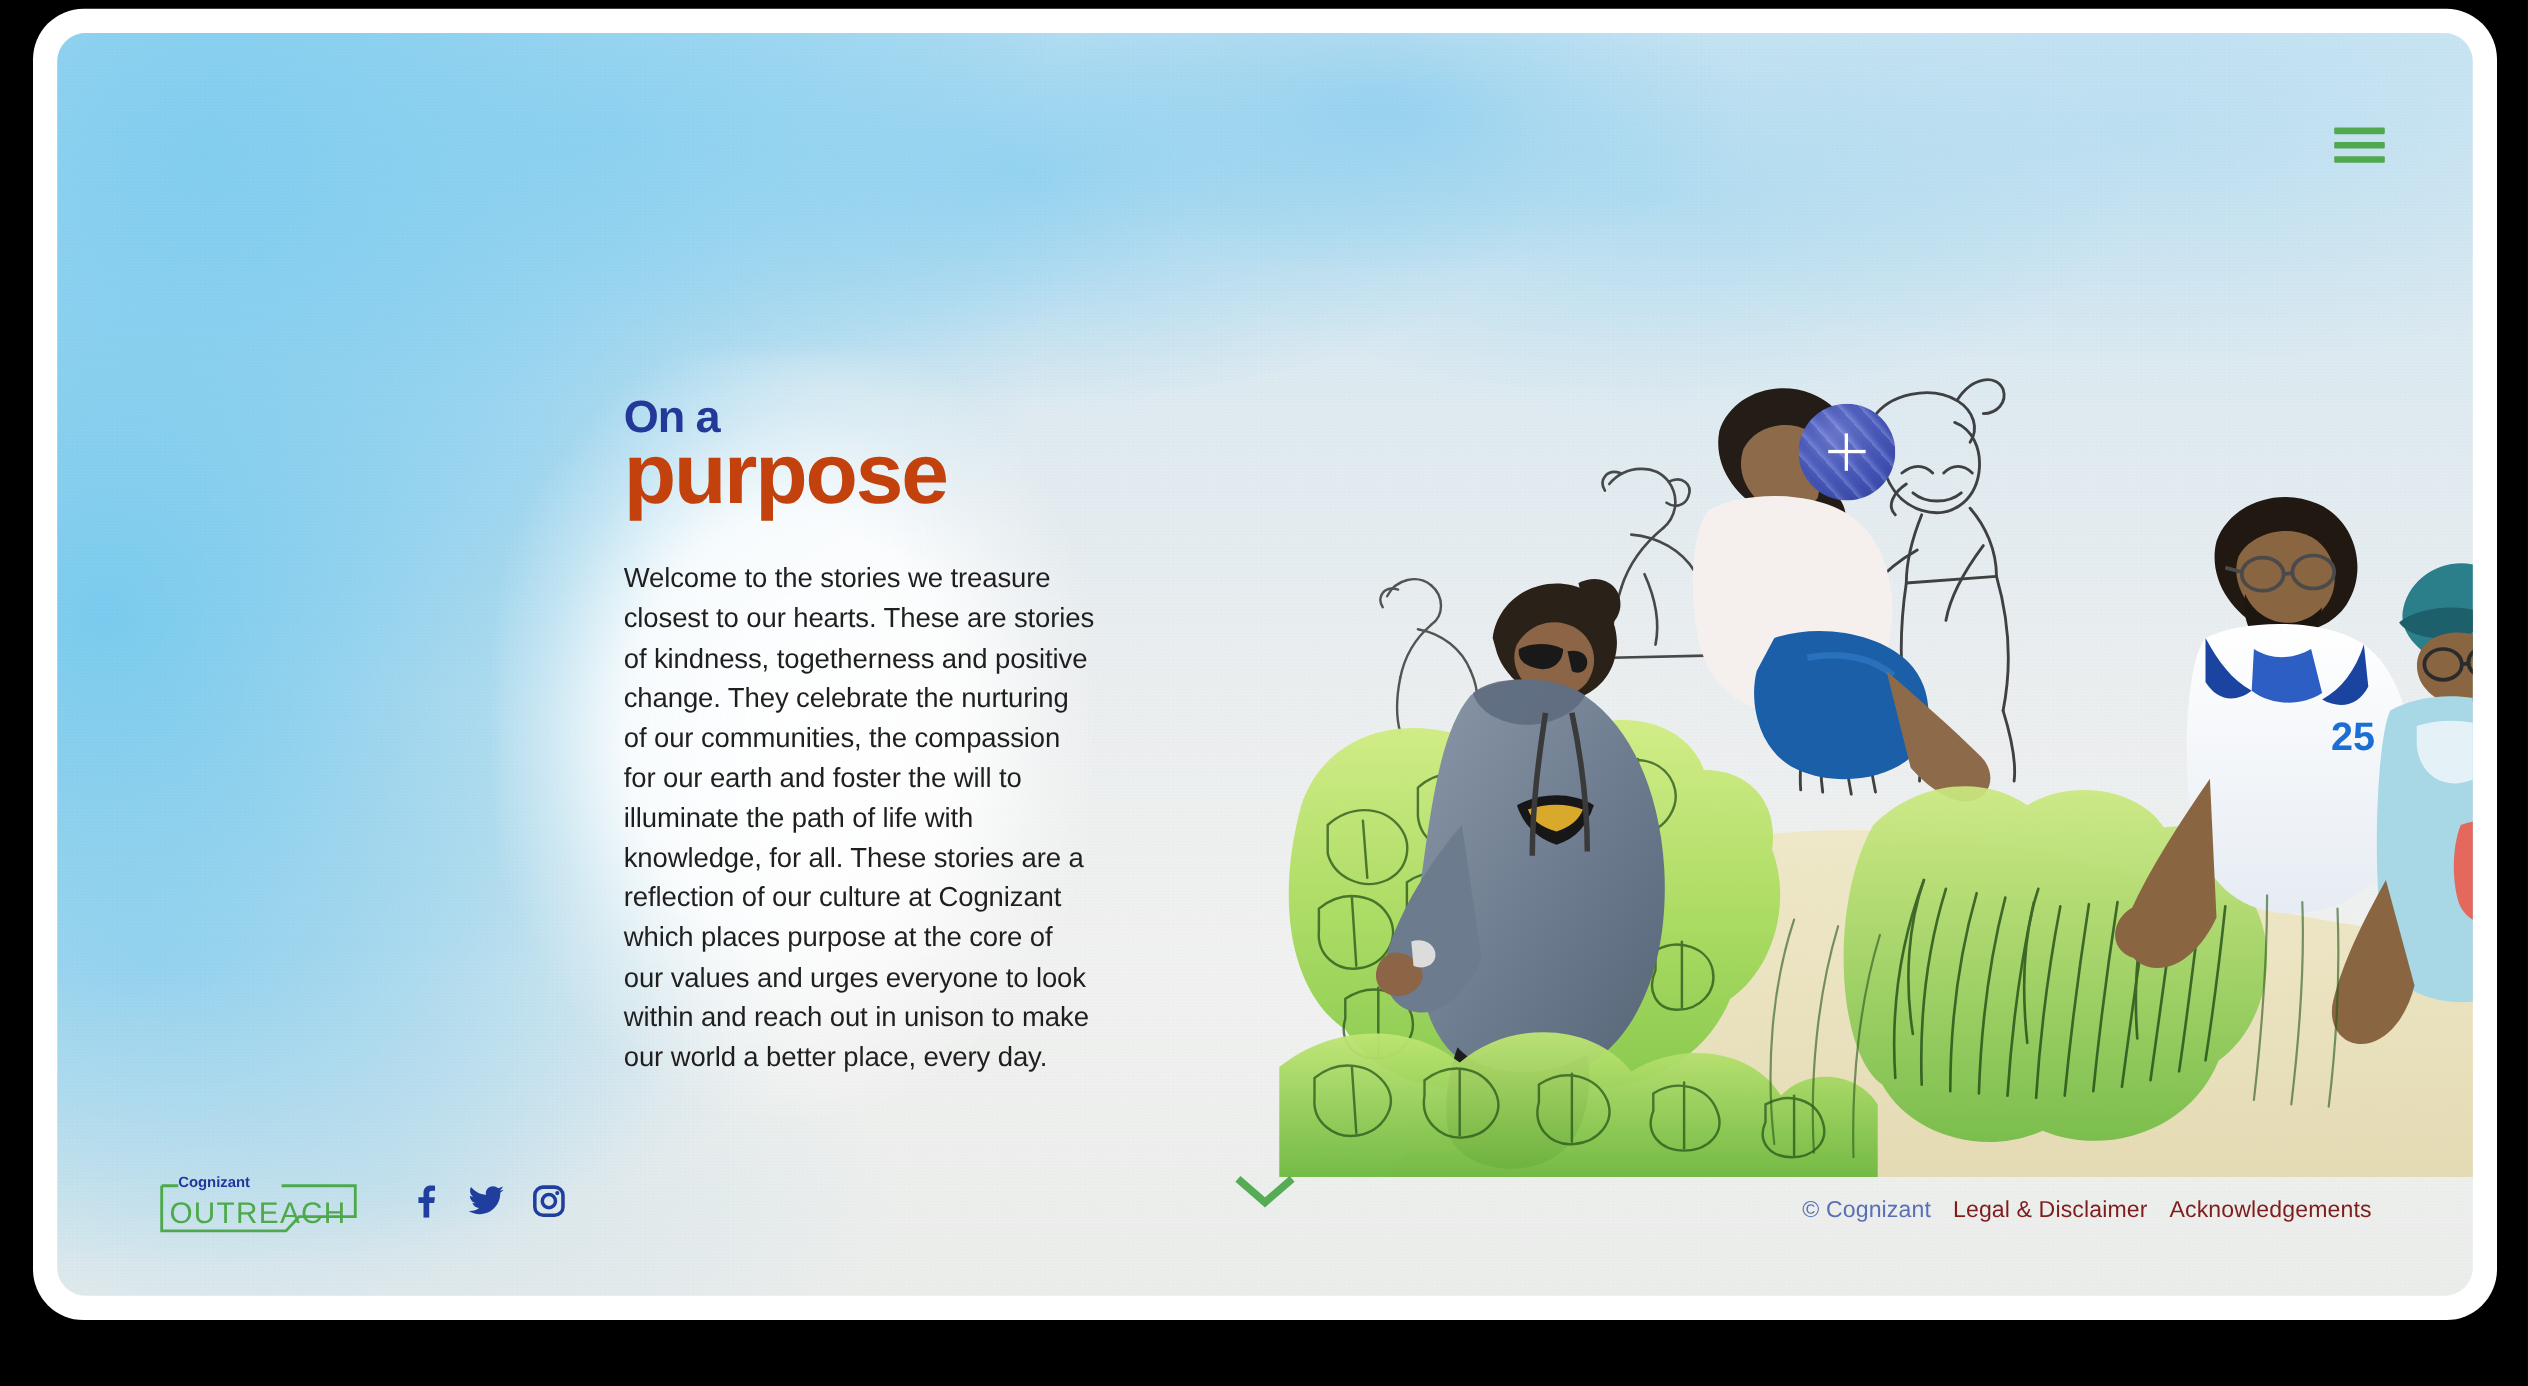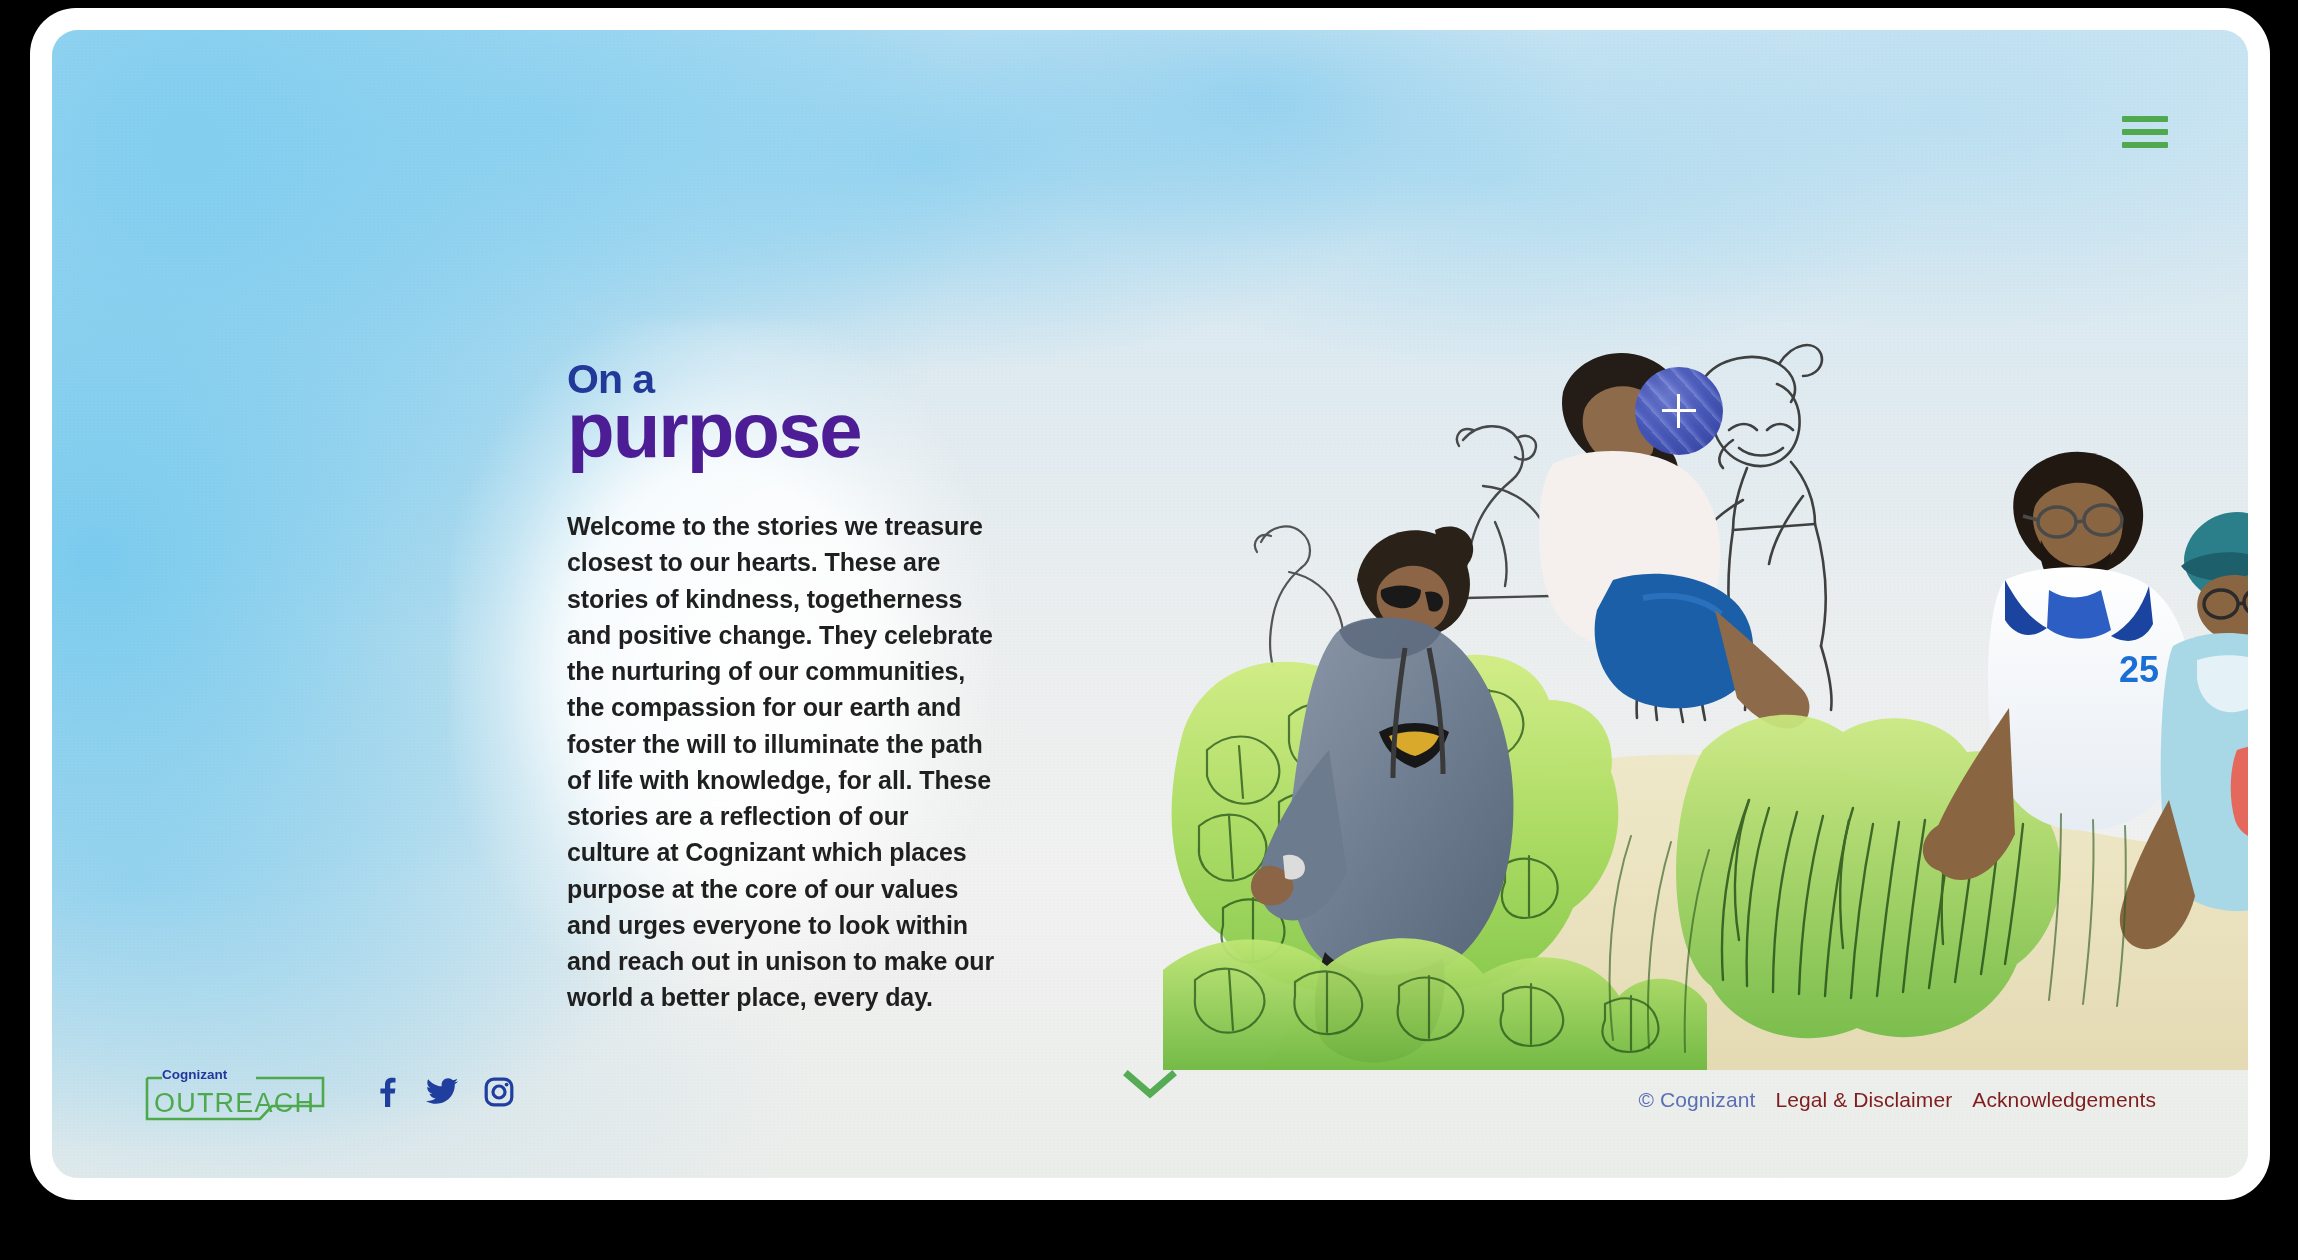--- a/index.html
+++ b/index.html
@@ -109,30 +109,29 @@
     font-size: 41px;
     font-weight: 700;
     letter-spacing: -1px;
     color: #23399a;
   }
   .hero-title .line-2 {
     display: block;
     font-size: 78px;
     font-weight: 700;
     letter-spacing: -2px;
-    color: #4c1d95;
+    color: #c2410c;
     margin-top: -6px;
   }
   .hero-body {
     margin-top: 40px;
     font-size: 25px;
     line-height: 1.45;
     color: #1f1f1f;
     letter-spacing: -0.1px;
-    font-weight: bold;
   }
 
   
   .collage {
     position: absolute;
     left: 1091px;
     top: 250px;
     width: 1140px;
     height: 790px;
   }

